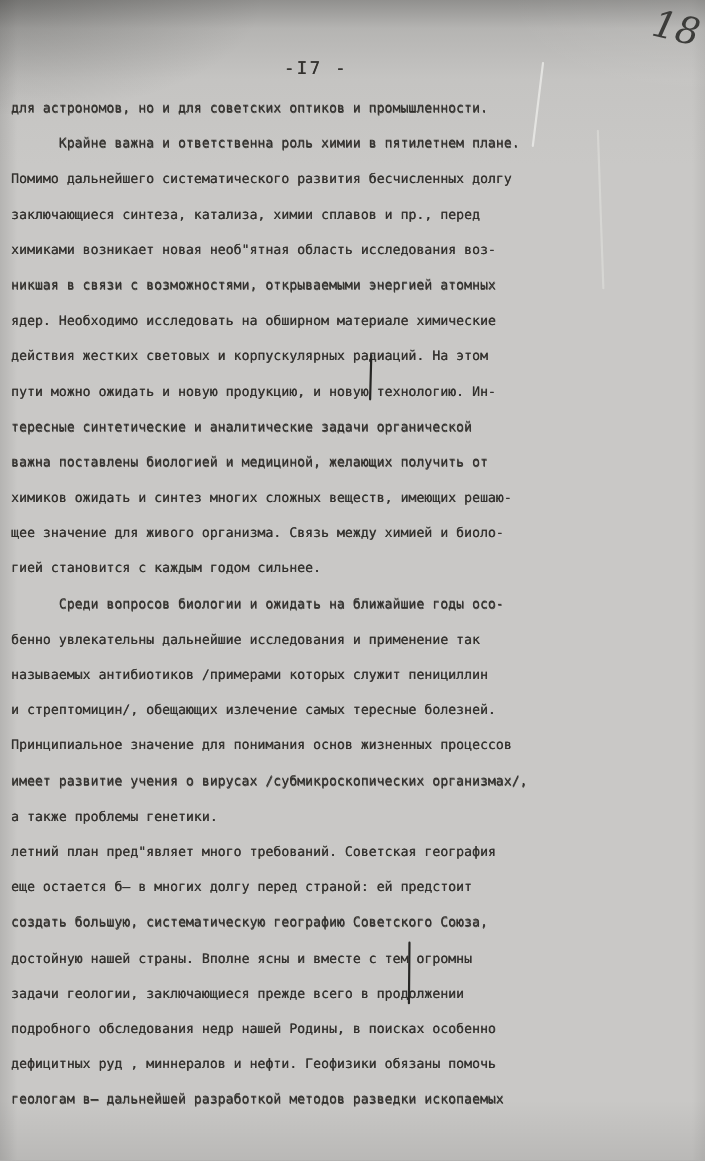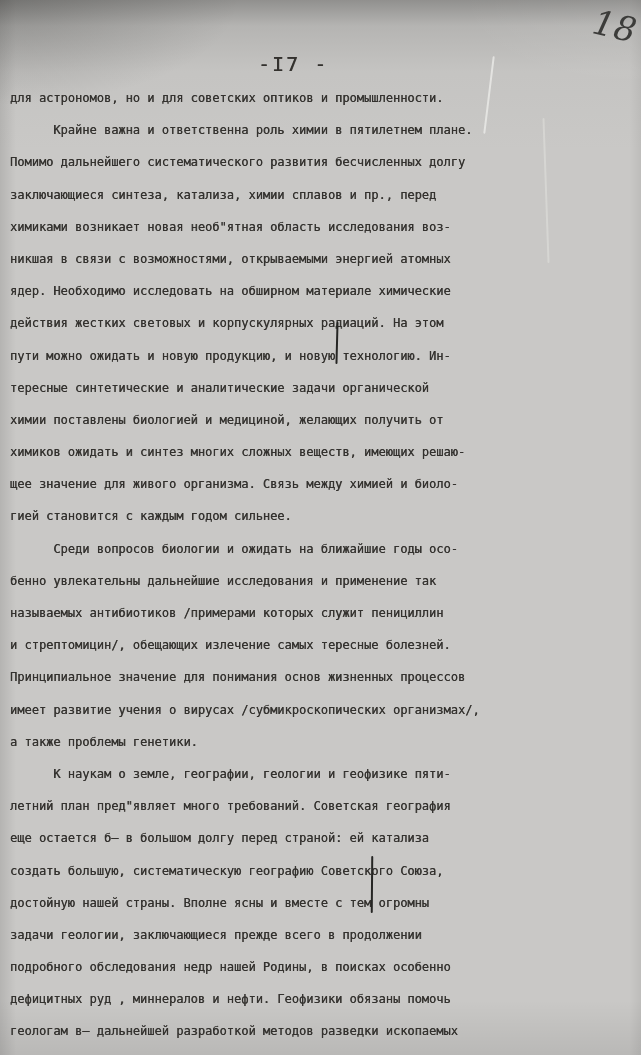--- a/index.html
+++ b/index.html
@@ -30,21 +30,21 @@
     font-family: "DejaVu Serif", serif;
     font-style: italic;
     font-size: 34px;
     color: #3c3c3a;
     transform: rotate(13deg);
   }
   .page-number {
     position: absolute;
     left: 258px;
     top: 52px;
-    font-size: 20px;
+    font-size: 16px;
     letter-spacing: 2px;
     text-shadow: 0.3px 0.3px 0.5px rgba(35,33,30,0.75);
   }
   .text-block {
     position: absolute;
     left: 10px;
     top: 82px;
     width: 625px;
     font-size: 12px;
     line-height: 32.2px;
@@ -83,34 +83,33 @@
       <div class="tline">для астрономов, но и для советских оптиков и промышленности.</div>
       <div class="tline">      Крайне важна и ответственна роль химии в пятилетнем плане.</div>
       <div class="tline">Помимо дальнейшего систематического развития бесчисленных долгу</div>
       <div class="tline">заключающиеся синтеза, катализа, химии сплавов и пр., перед</div>
       <div class="tline">химиками возникает новая необ"ятная область исследования воз-</div>
       <div class="tline">никшая в связи с возможностями, открываемыми энергией атомных</div>
       <div class="tline">ядер. Необходимо исследовать на обширном материале химические</div>
       <div class="tline">действия жестких световых и корпускулярных радиаций. На этом</div>
       <div class="tline">пути можно ожидать и новую продукцию, и новую технологию. Ин-</div>
       <div class="tline">тересные синтетические и аналитические задачи органической</div>
-      <div class="tline">химии поставлены биологией и медициной, желающих получить от</div>
+      <div class="tline">важна поставлены биологией и медициной, желающих получить от</div>
       <div class="tline">химиков ожидать и синтез многих сложных веществ, имеющих решаю-</div>
       <div class="tline">щее значение для живого организма. Связь между химией и биоло-</div>
       <div class="tline">гией становится с каждым годом сильнее.</div>
       <div class="tline">      Среди вопросов биологии и ожидать на ближайшие годы осо-</div>
       <div class="tline">бенно увлекательны дальнейшие исследования и применение так</div>
       <div class="tline">называемых антибиотиков /примерами которых служит пенициллин</div>
       <div class="tline">и стрептомицин/, обещающих излечение самых тересные болезней.</div>
       <div class="tline">Принципиальное значение для понимания основ жизненных процессов</div>
       <div class="tline">имеет развитие учения о вирусах /субмикроскопических организмах/,</div>
       <div class="tline">а также проблемы генетики.</div>
-      <div class="tline">      К наукам о земле, географии, геологии и геофизике пяти-</div>
       <div class="tline">летний план пред"являет много требований. Советская география</div>
-      <div class="tline">еще остается б̶ в большом долгу перед страной: ей катализа</div>
+      <div class="tline">еще остается б̶ в многих долгу перед страной: ей предстоит</div>
       <div class="tline">создать большую, систематическую географию Советского Союза,</div>
       <div class="tline">достойную нашей страны. Вполне ясны и вместе с тем огромны</div>
       <div class="tline">задачи геологии, заключающиеся прежде всего в продолжении</div>
       <div class="tline">подробного обследования недр нашей Родины, в поисках особенно</div>
       <div class="tline">дефицитных руд , миннералов и нефти. Геофизики обязаны помочь</div>
       <div class="tline">геологам в̶ дальнейшей разработкой методов разведки ископаемых</div>
     </div>
 
   <div class="ink-stroke stroke-1"></div>
   <div class="ink-stroke stroke-2"></div>

